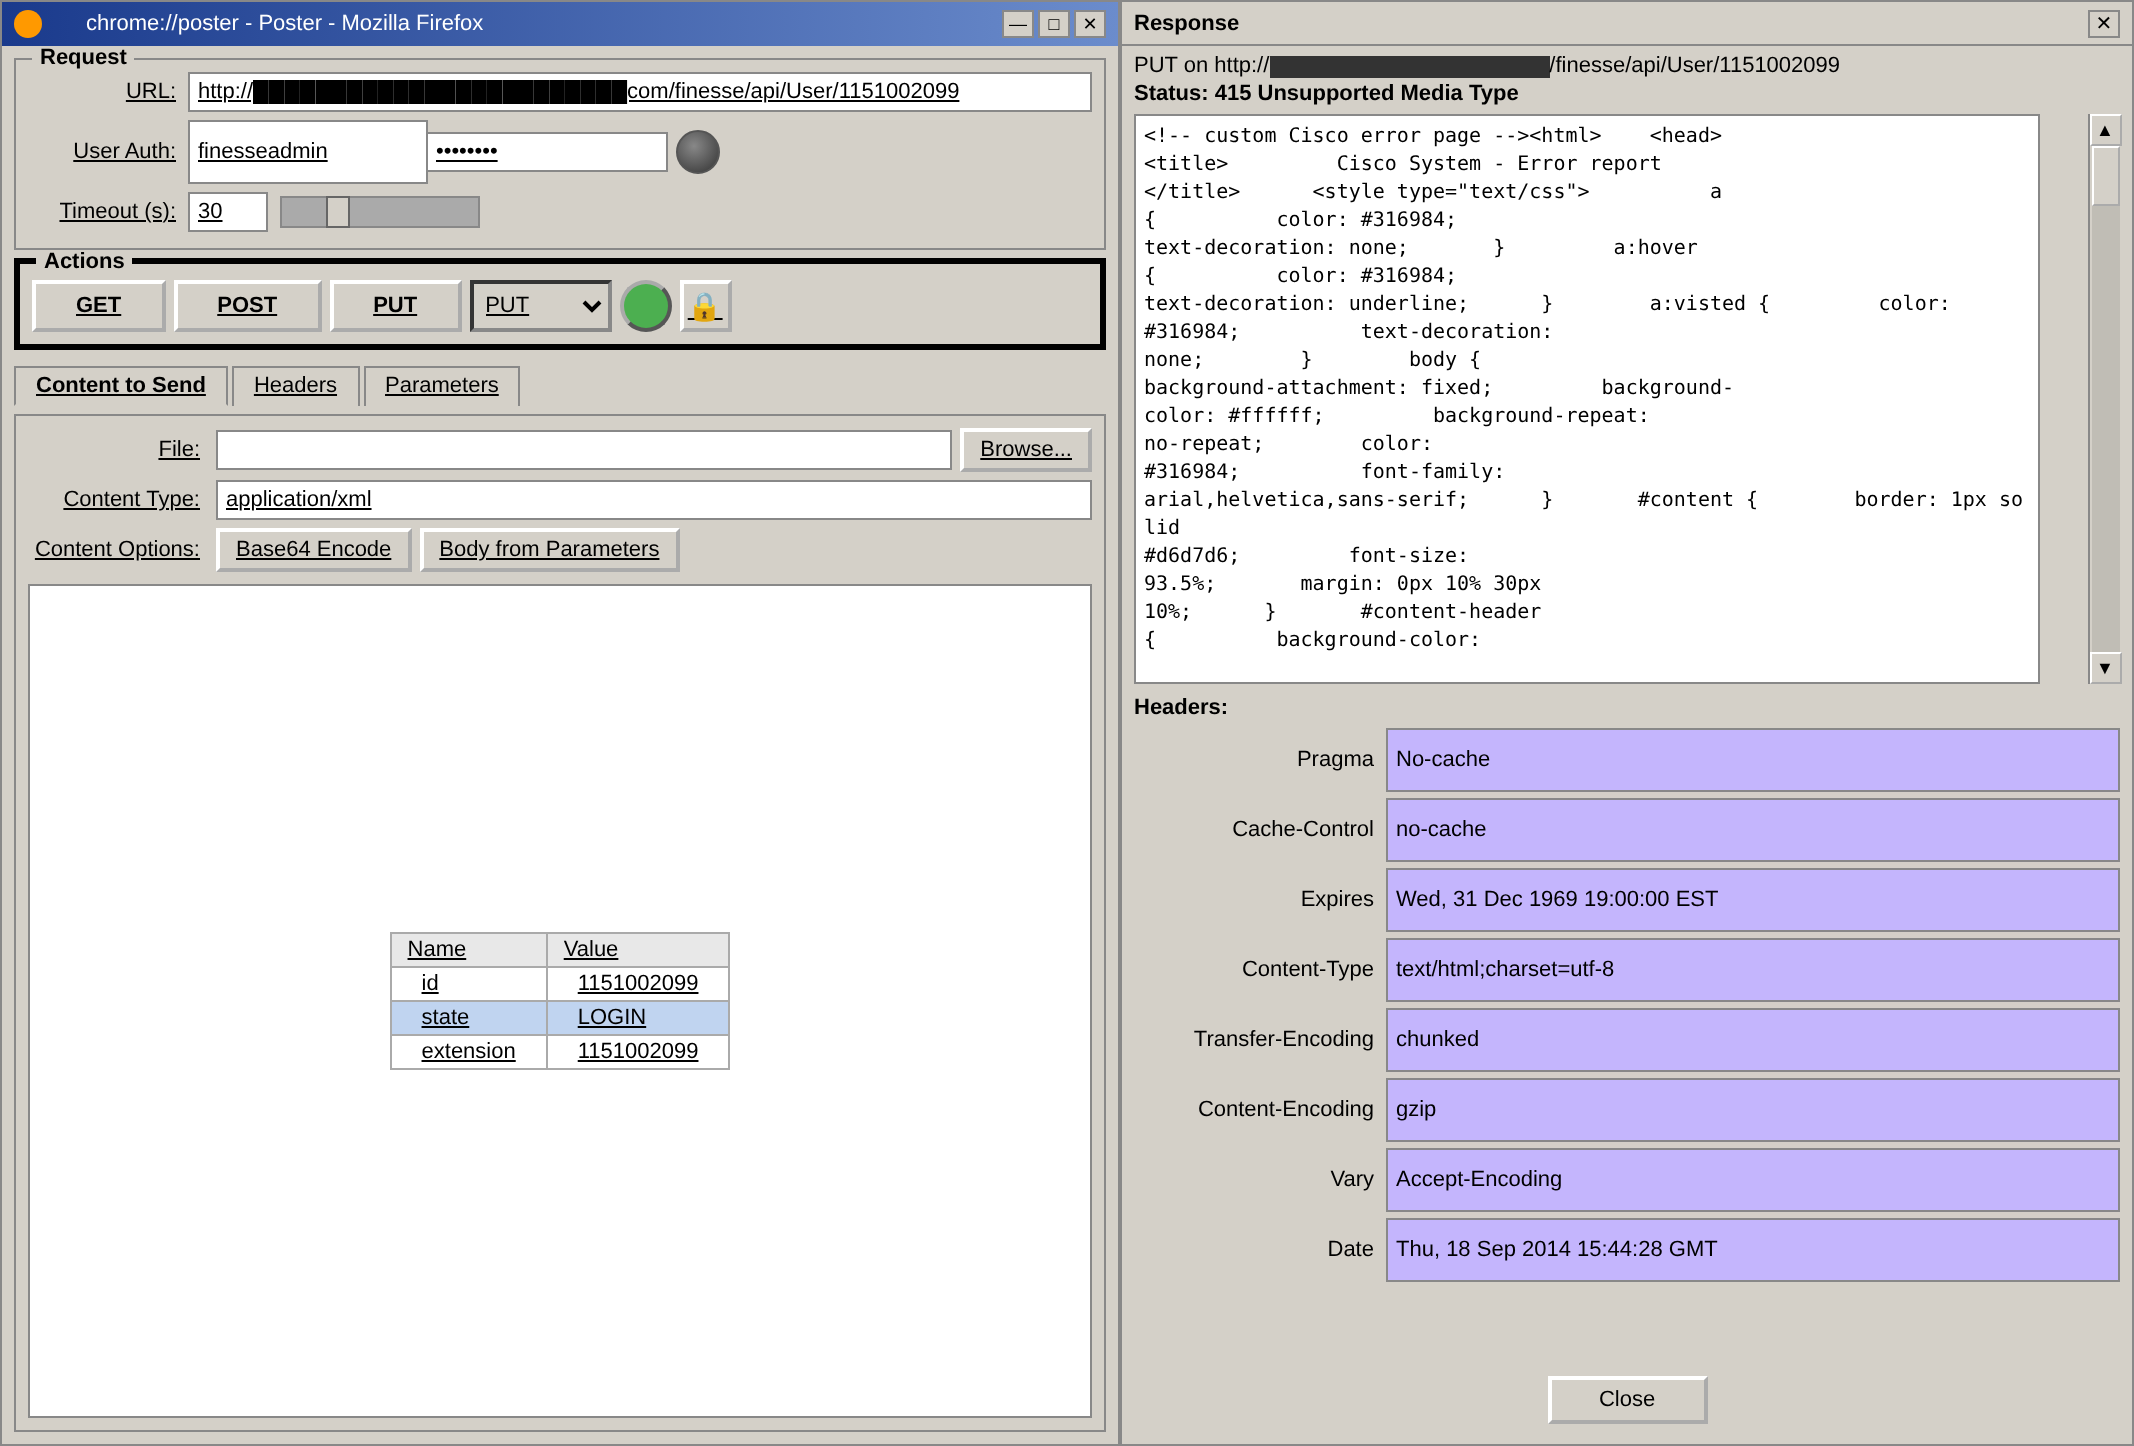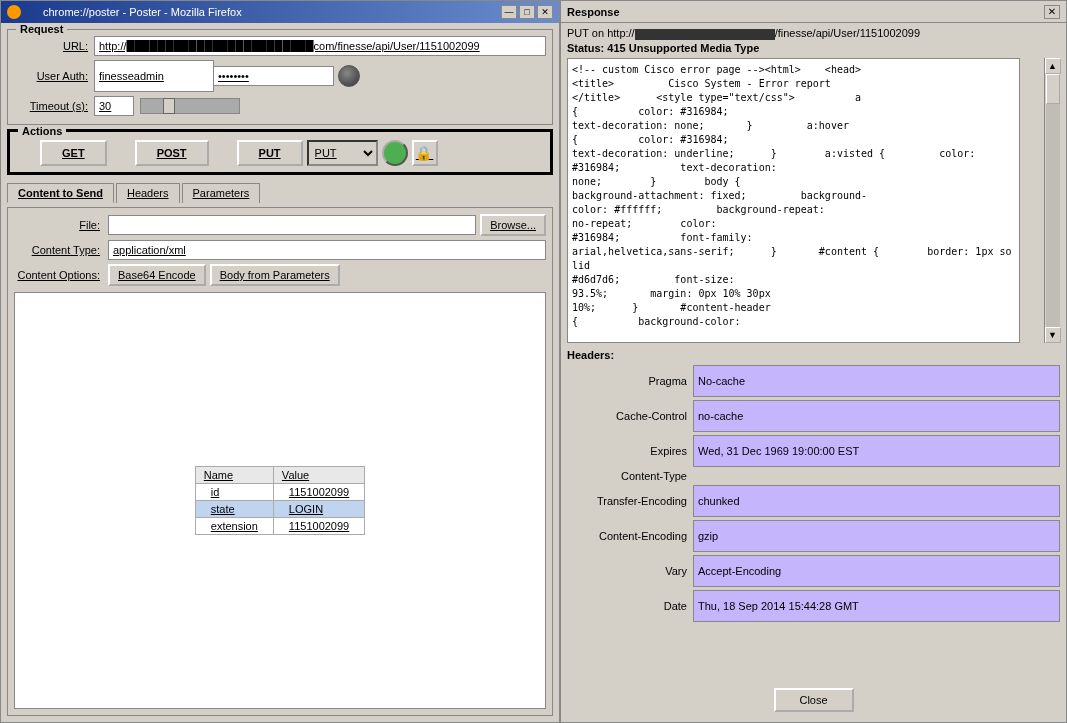--- a/index.html
+++ b/index.html
@@ -173,21 +173,20 @@
     }
     .action-btn {
       min-width: 60px;
       height: 26px;
       background: #d4d0c8;
       border: 2px outset #fff;
       font-size: 11px;
       font-weight: bold;
       cursor: pointer;
       padding: 0 20px;
-      margin-left: 24px;
     }
 
     .method-select-wrap {
       display: flex;
       align-items: center;
     }
     .method-select {
       height: 26px;
       font-size: 11px;
       background: #d4d0c8;
@@ -673,20 +672,21 @@
           <div class="header-row">
             <span class="header-name">Cache-Control</span>
             <div class="header-value">no-cache</div>
           </div>
           <div class="header-row">
             <span class="header-name">Expires</span>
             <div class="header-value">Wed, 31 Dec 1969 19:00:00 EST</div>
           </div>
           <div class="header-row">
             <span class="header-name">Content-Type</span>
+            <div class="header-value">text/html;charset=utf-8</div>
           </div>
           <div class="header-row">
             <span class="header-name">Transfer-Encoding</span>
             <div class="header-value">chunked</div>
           </div>
           <div class="header-row">
             <span class="header-name">Content-Encoding</span>
             <div class="header-value">gzip</div>
           </div>
           <div class="header-row">

